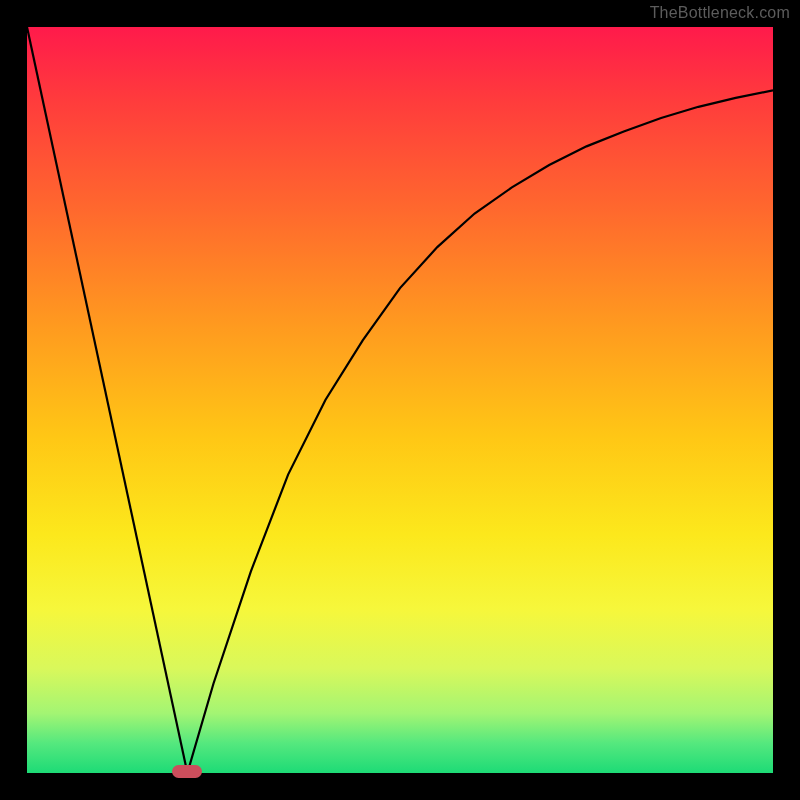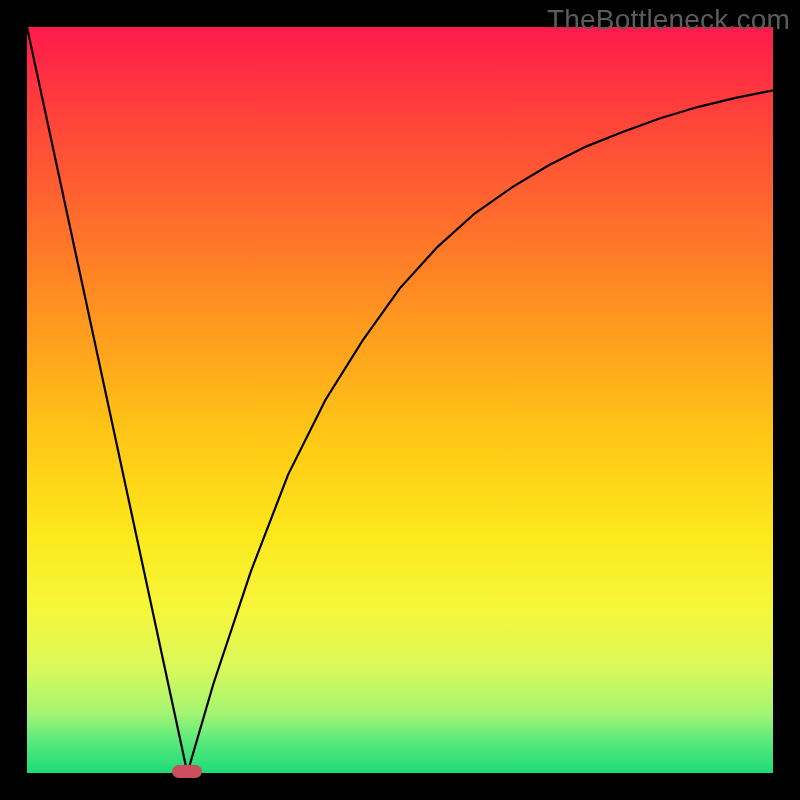--- a/index.html
+++ b/index.html
@@ -37,21 +37,21 @@
       #a3f573 92%,
       #55e87e 96%,
       #1ddb76 100%
     );
   }
   .watermark {
     position: absolute;
     top: 4px;
     right: 10px;
     color: #5c5c5c;
-    font-size: 28px;
+    font-size: 16px;
     letter-spacing: 0.2px;
     font-weight: 500;
   }
   svg.overlay {
     position: absolute;
     left: 0;
     top: 0;
     width: 746px;
     height: 746px;
   }

